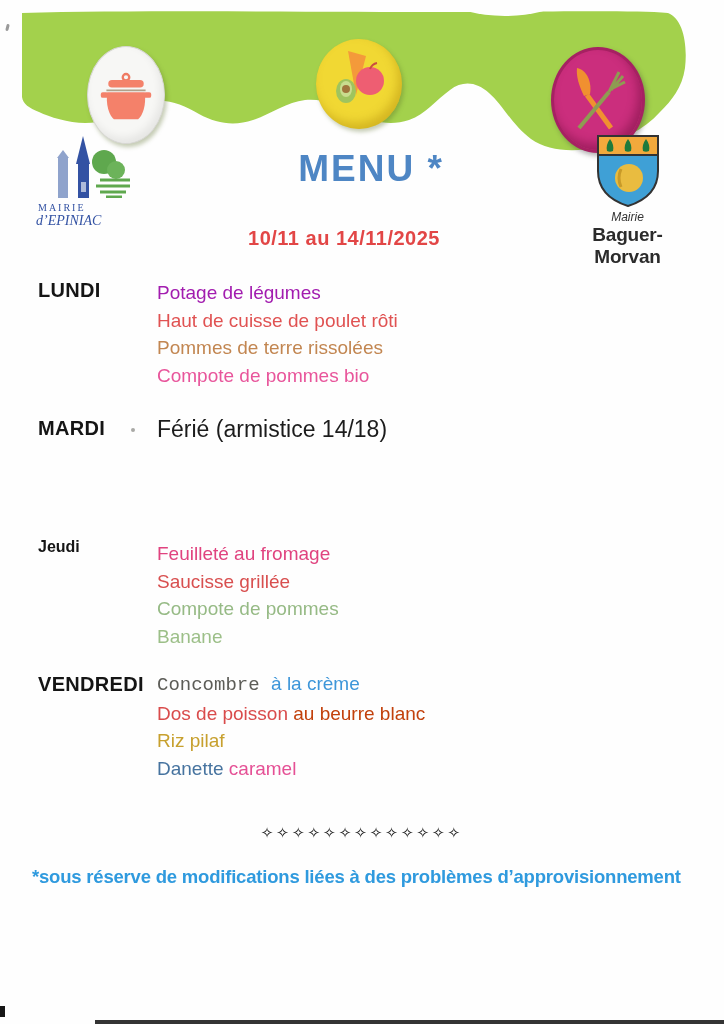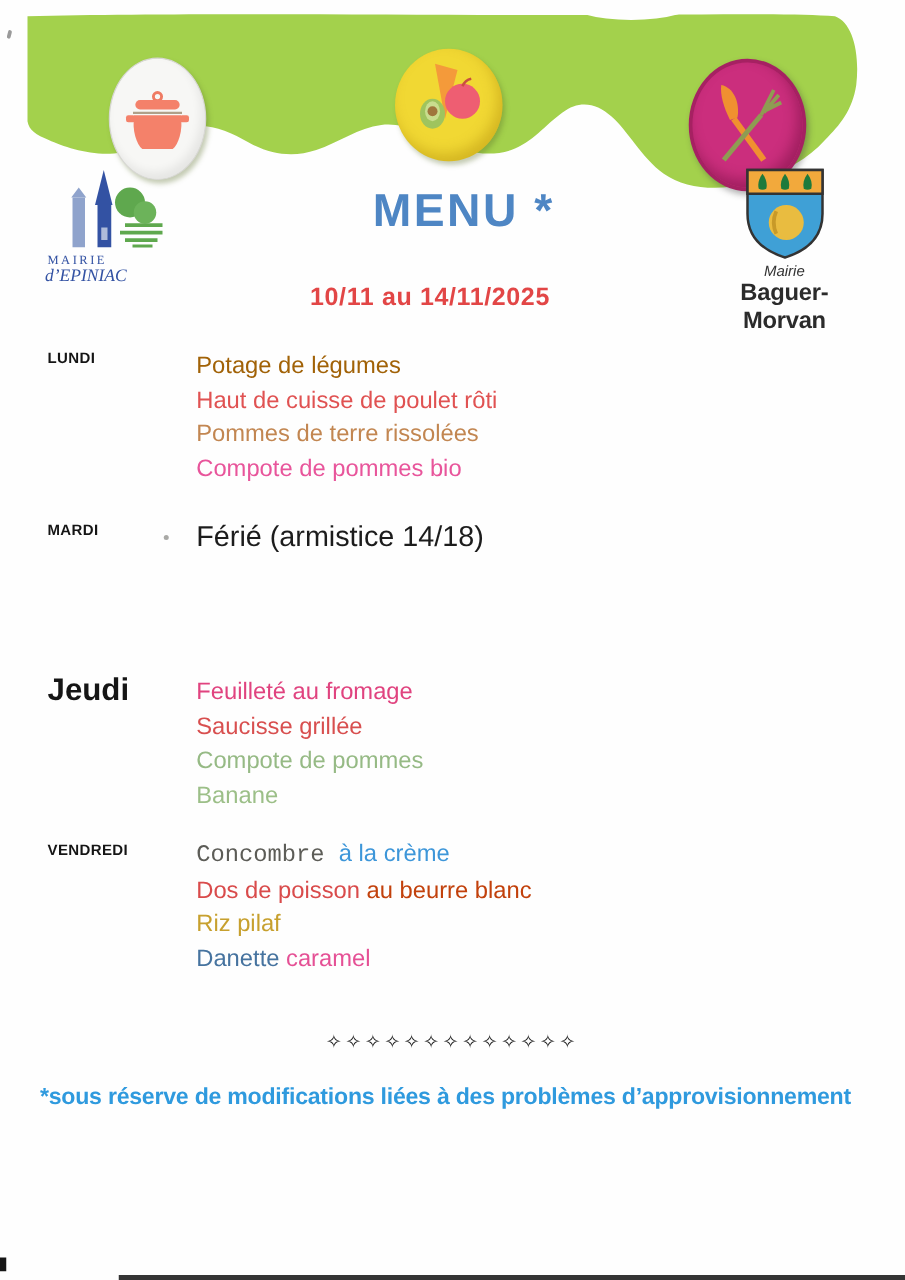--- a/index.html
+++ b/index.html
@@ -42,22 +42,22 @@
   #epiniac-line1{font-family:"Liberation Serif",serif;font-size:10px;letter-spacing:2px;color:#3352a3;margin-left:2px;}
   #epiniac-line2{font-family:"Liberation Serif",serif;font-style:italic;font-size:14px;color:#3352a3;margin-top:0px;}
   
   #baguer{position:absolute;left:560px;top:133px;width:135px;text-align:center;}
   #baguer-shield{display:block;margin:0 auto;}
   #baguer-line1{font-size:12px;font-style:italic;color:#333;margin-top:1px;}
   #baguer-line2{font-size:19px;font-weight:600;color:#2b2b2b;letter-spacing:-0.2px;}
   
   .day-row{position:absolute;left:38px;display:flex;}
   .day-label{width:119px;font-weight:bold;color:#151515;flex:none;}
-  .lbl-md{font-size:12px;letter-spacing:0.3px;}
-  .lbl-lg{font-size:25px;}
+  .lbl-md{font-size:20px;letter-spacing:0.3px;}
+  .lbl-lg{font-size:16px;}
   .day-items{flex:none;}
   .menu-line{line-height:27.5px;font-size:19px;white-space:pre;}
   .line-lg{font-size:23px;line-height:30px;}
   .seg{white-space:pre;}
   
   #diamond-divider{
     position:absolute;top:824px;left:0;width:724px;text-align:center;
     font-size:15px;letter-spacing:3px;color:#1a1a1a;
     font-family:"DejaVu Sans",sans-serif;
   }
@@ -167,21 +167,21 @@
     <div id="baguer-line2">Baguer-Morvan</div>
   </div>
 
   <div id="date-range" style="color: rgb(226, 70, 70);">10/11 au 14/11/2025</div>
 
   <section>
 
     <div class="day-row" style="top:279px">
       <div class="day-label lbl-md">LUNDI</div>
       <div class="day-items">
-        <div class="menu-line"><span class="seg" style="color: #a16207;">Potage de légumes</span></div>
+        <div class="menu-line"><span class="seg" style="color: #a21caf;">Potage de légumes</span></div>
         <div class="menu-line"><span class="seg" style="color: rgb(224, 82, 82);">Haut de cuisse de poulet rôti</span></div>
         <div class="menu-line"><span class="seg" style="color: rgb(194, 134, 81);">Pommes de terre rissolées</span></div>
         <div class="menu-line"><span class="seg" style="color: rgb(232, 85, 155);">Compote de pommes bio</span></div>
       </div>
     </div>
 
     <div class="day-row" style="top:414px">
       <div class="day-label lbl-md" style="padding-top:3px">MARDI</div>
       <div class="day-items">
         <div class="menu-line line-lg"><span class="seg" style="color: rgb(28, 28, 28);">Férié (armistice 14/18)</span></div>

